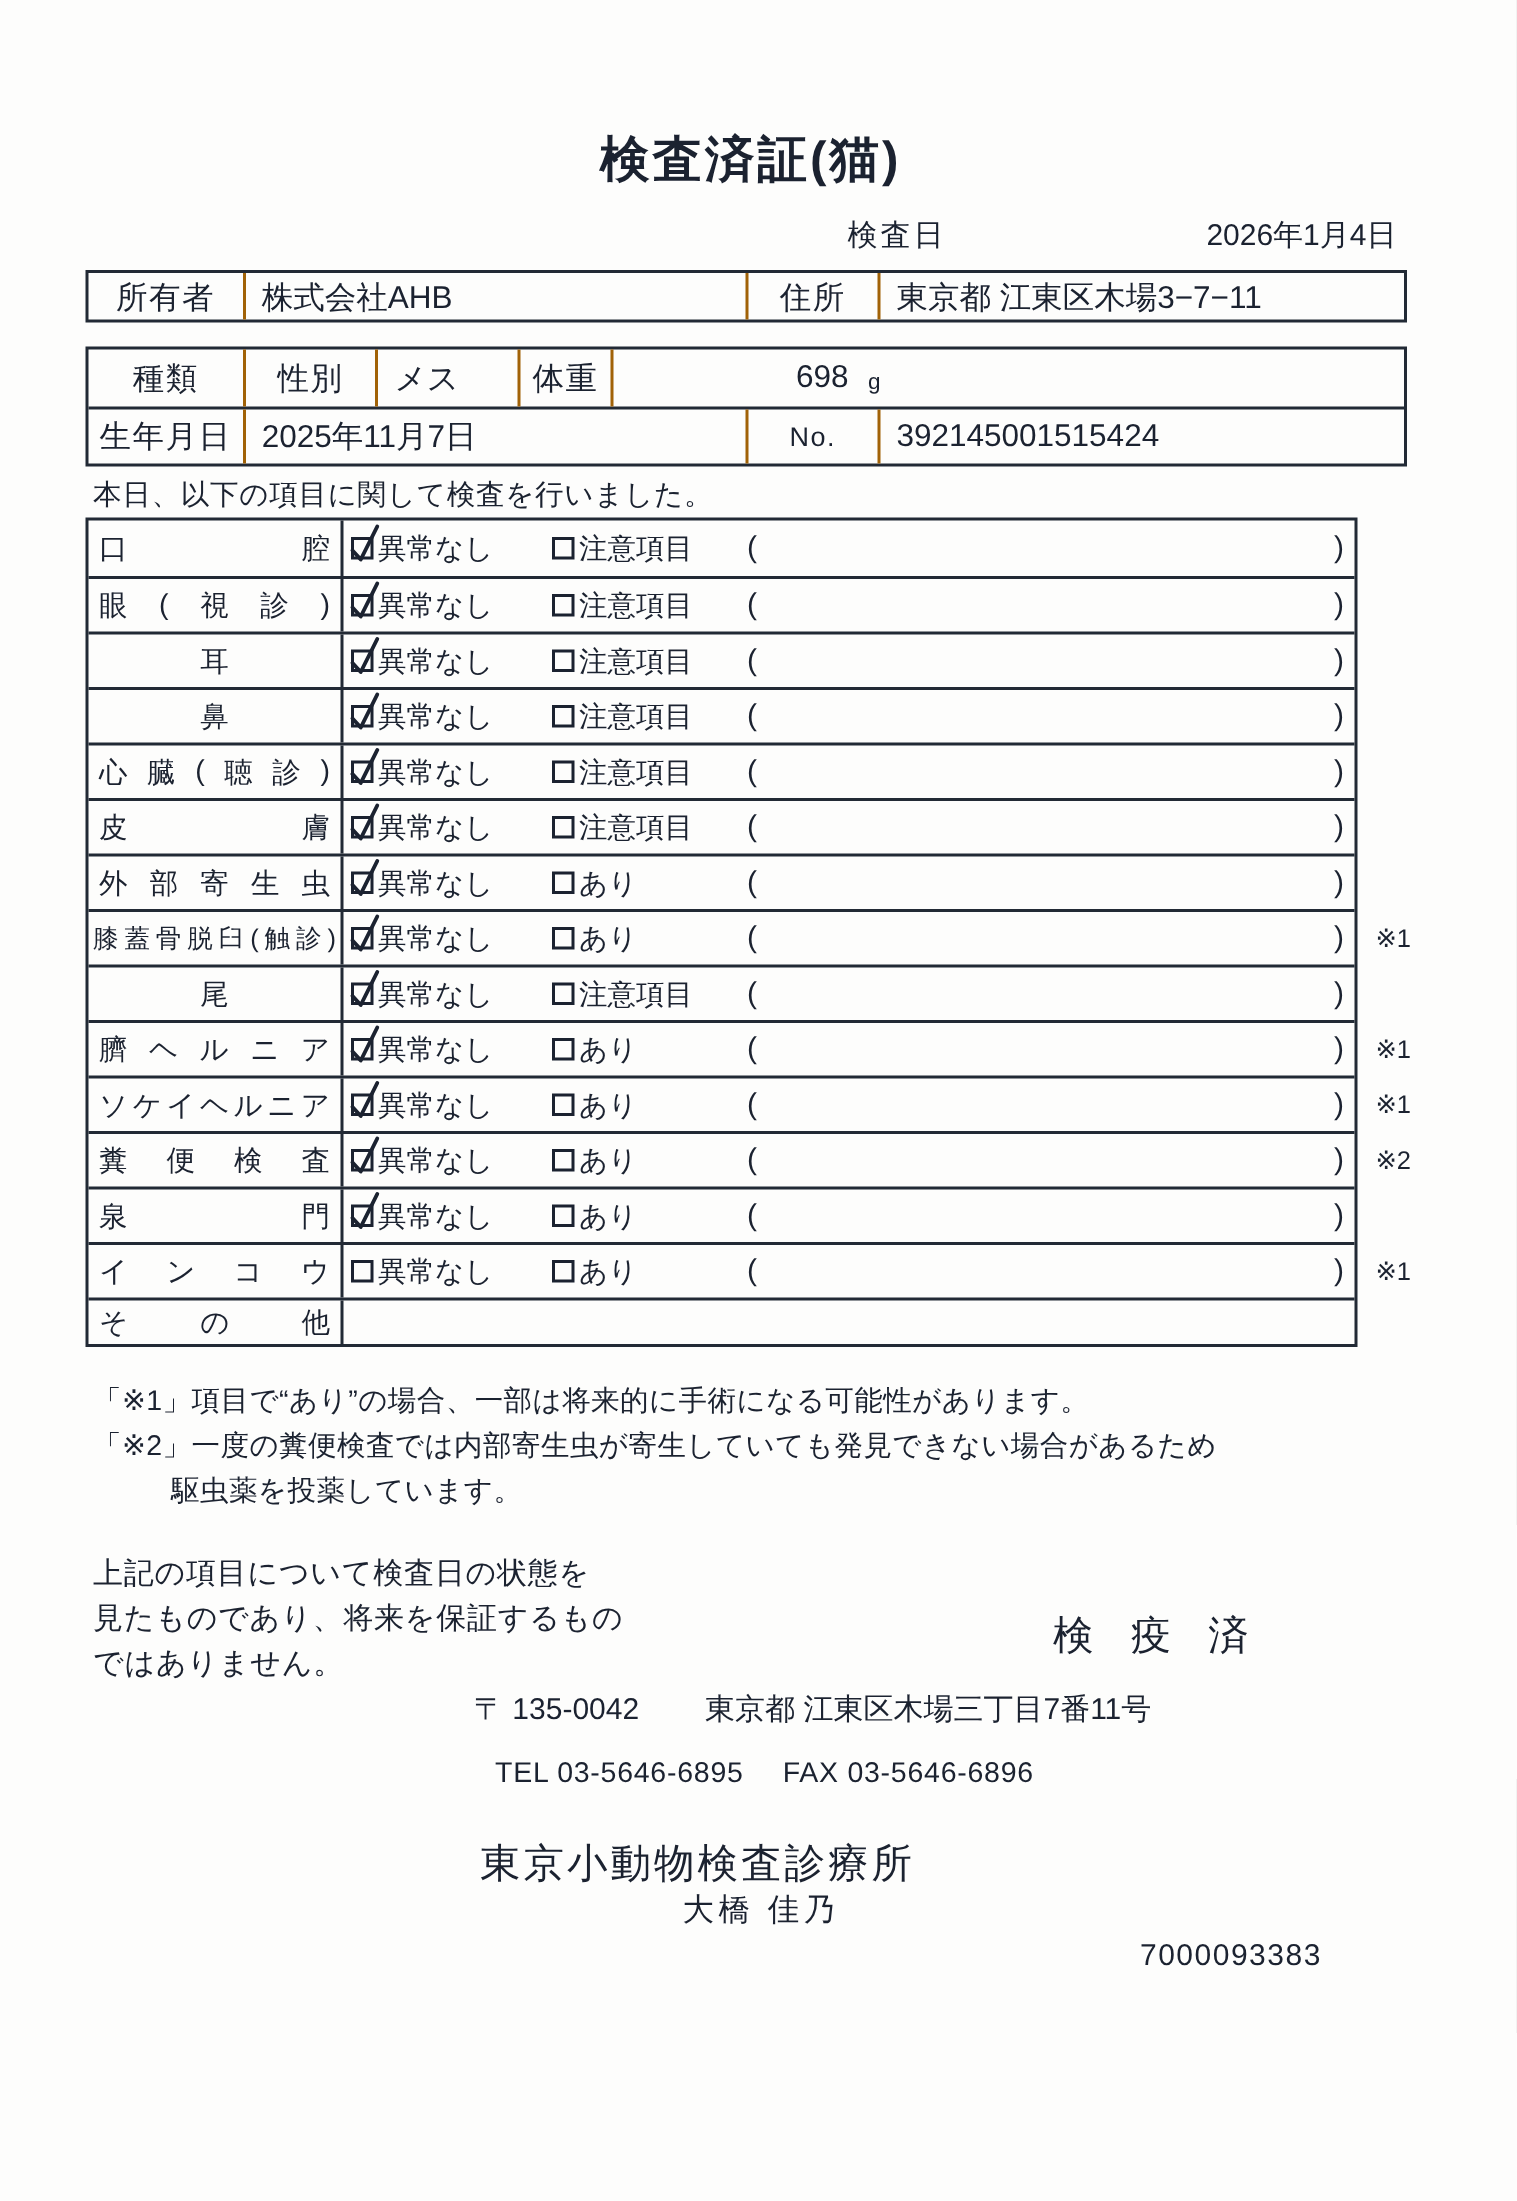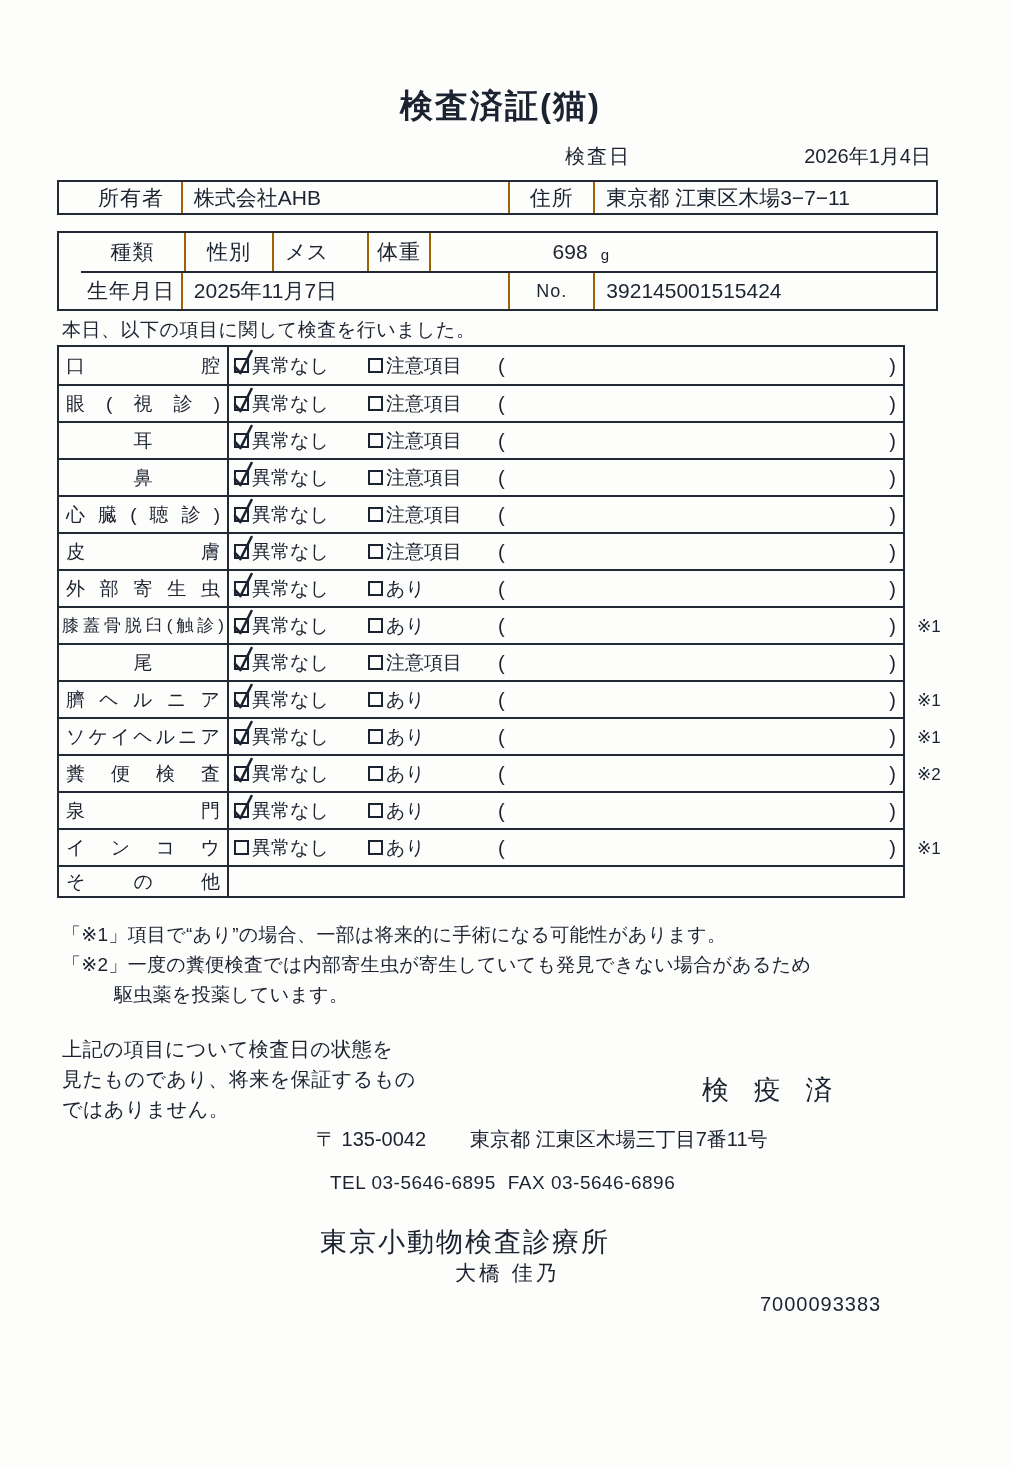--- a/index.html
+++ b/index.html
@@ -8,21 +8,21 @@
   .page {
     position:relative; width:1011px; height:1467px; margin:0 auto;
     background:#fdfdfc; color:#1b2230; overflow:hidden;
   }
   .abs { position:absolute; }
   
   .title { left:12px; right:22px; top:84px; text-align:center; font-size:33px; font-weight:600; letter-spacing:2px; }
   .date-label { left:565px; top:143px; font-size:20px; letter-spacing:2px; }
   .date-value { right:80px; top:143px; font-size:20px; }
   
-  .tbl { border:2px solid #222a35;padding-left:22px; }
+  .tbl { border:2px solid #222a35; }
   .trow { display:flex; }
   .trow + .trow { border-top:2px solid #222a35; }
   .cell { display:flex; align-items:center; font-size:21px; }
   .cell + .cell { border-left:2px solid #a16207; }
   .cell.lab { justify-content:center; letter-spacing:1px; }
   .cell.val { padding-left:11px; }
   .owner-tbl { left:57px; top:180px; width:881px; }
   .owner-tbl .trow { height:31px; }
   .animal-tbl { left:57px; top:231px; width:881px; }
   .animal-tbl .trow { height:38px; }
@@ -57,21 +57,21 @@
   .cbx { position:relative; display:inline-block; width:15px; height:15px; border:2px solid #1b2230; margin-right:3px; flex:0 0 auto; }
   .cbx svg { position:absolute; left:-4px; top:-12px; width:23px; height:30px; overflow:visible; }
   .cbx svg path { fill:none; stroke:#1b2230; stroke-width:2.6; stroke-linecap:round; stroke-linejoin:round; }
   
   .footnotes { left:62px; top:920px; font-size:19px; line-height:30px; letter-spacing:0.3px; }
   .footnotes .indent { padding-left:52px; }
   
   .disclaimer { left:62px; top:1034px; font-size:20px; line-height:30px; letter-spacing:0.5px; }
   .stamp { left:702px; top:1072px; font-size:27px; letter-spacing:9px;font-family:Liberation Serif, serif; }
   .postal-line { left:316px; top:1126px; font-size:20px; display:flex; gap:44px; }
-  .tel-line { left:330px; top:1172px; font-size:19px; display:flex; gap:12px; letter-spacing:0.5px; }
+  .tel-line { left:330px; top:1172px; font-size:19px; display:flex; gap:26px; letter-spacing:0.5px; }
   .clinic-name { left:320px; top:1224px; font-size:27px; letter-spacing:2px; }
   .vet-name { left:455px; top:1259px; font-size:21px; letter-spacing:3px; }
   .doc-number { left:760px; top:1293px; font-size:20px; letter-spacing:1px; }
 </style>
 </head>
 <body>
 
 <div class="page">
 
   <div class="abs title">検査済証(猫)</div>

